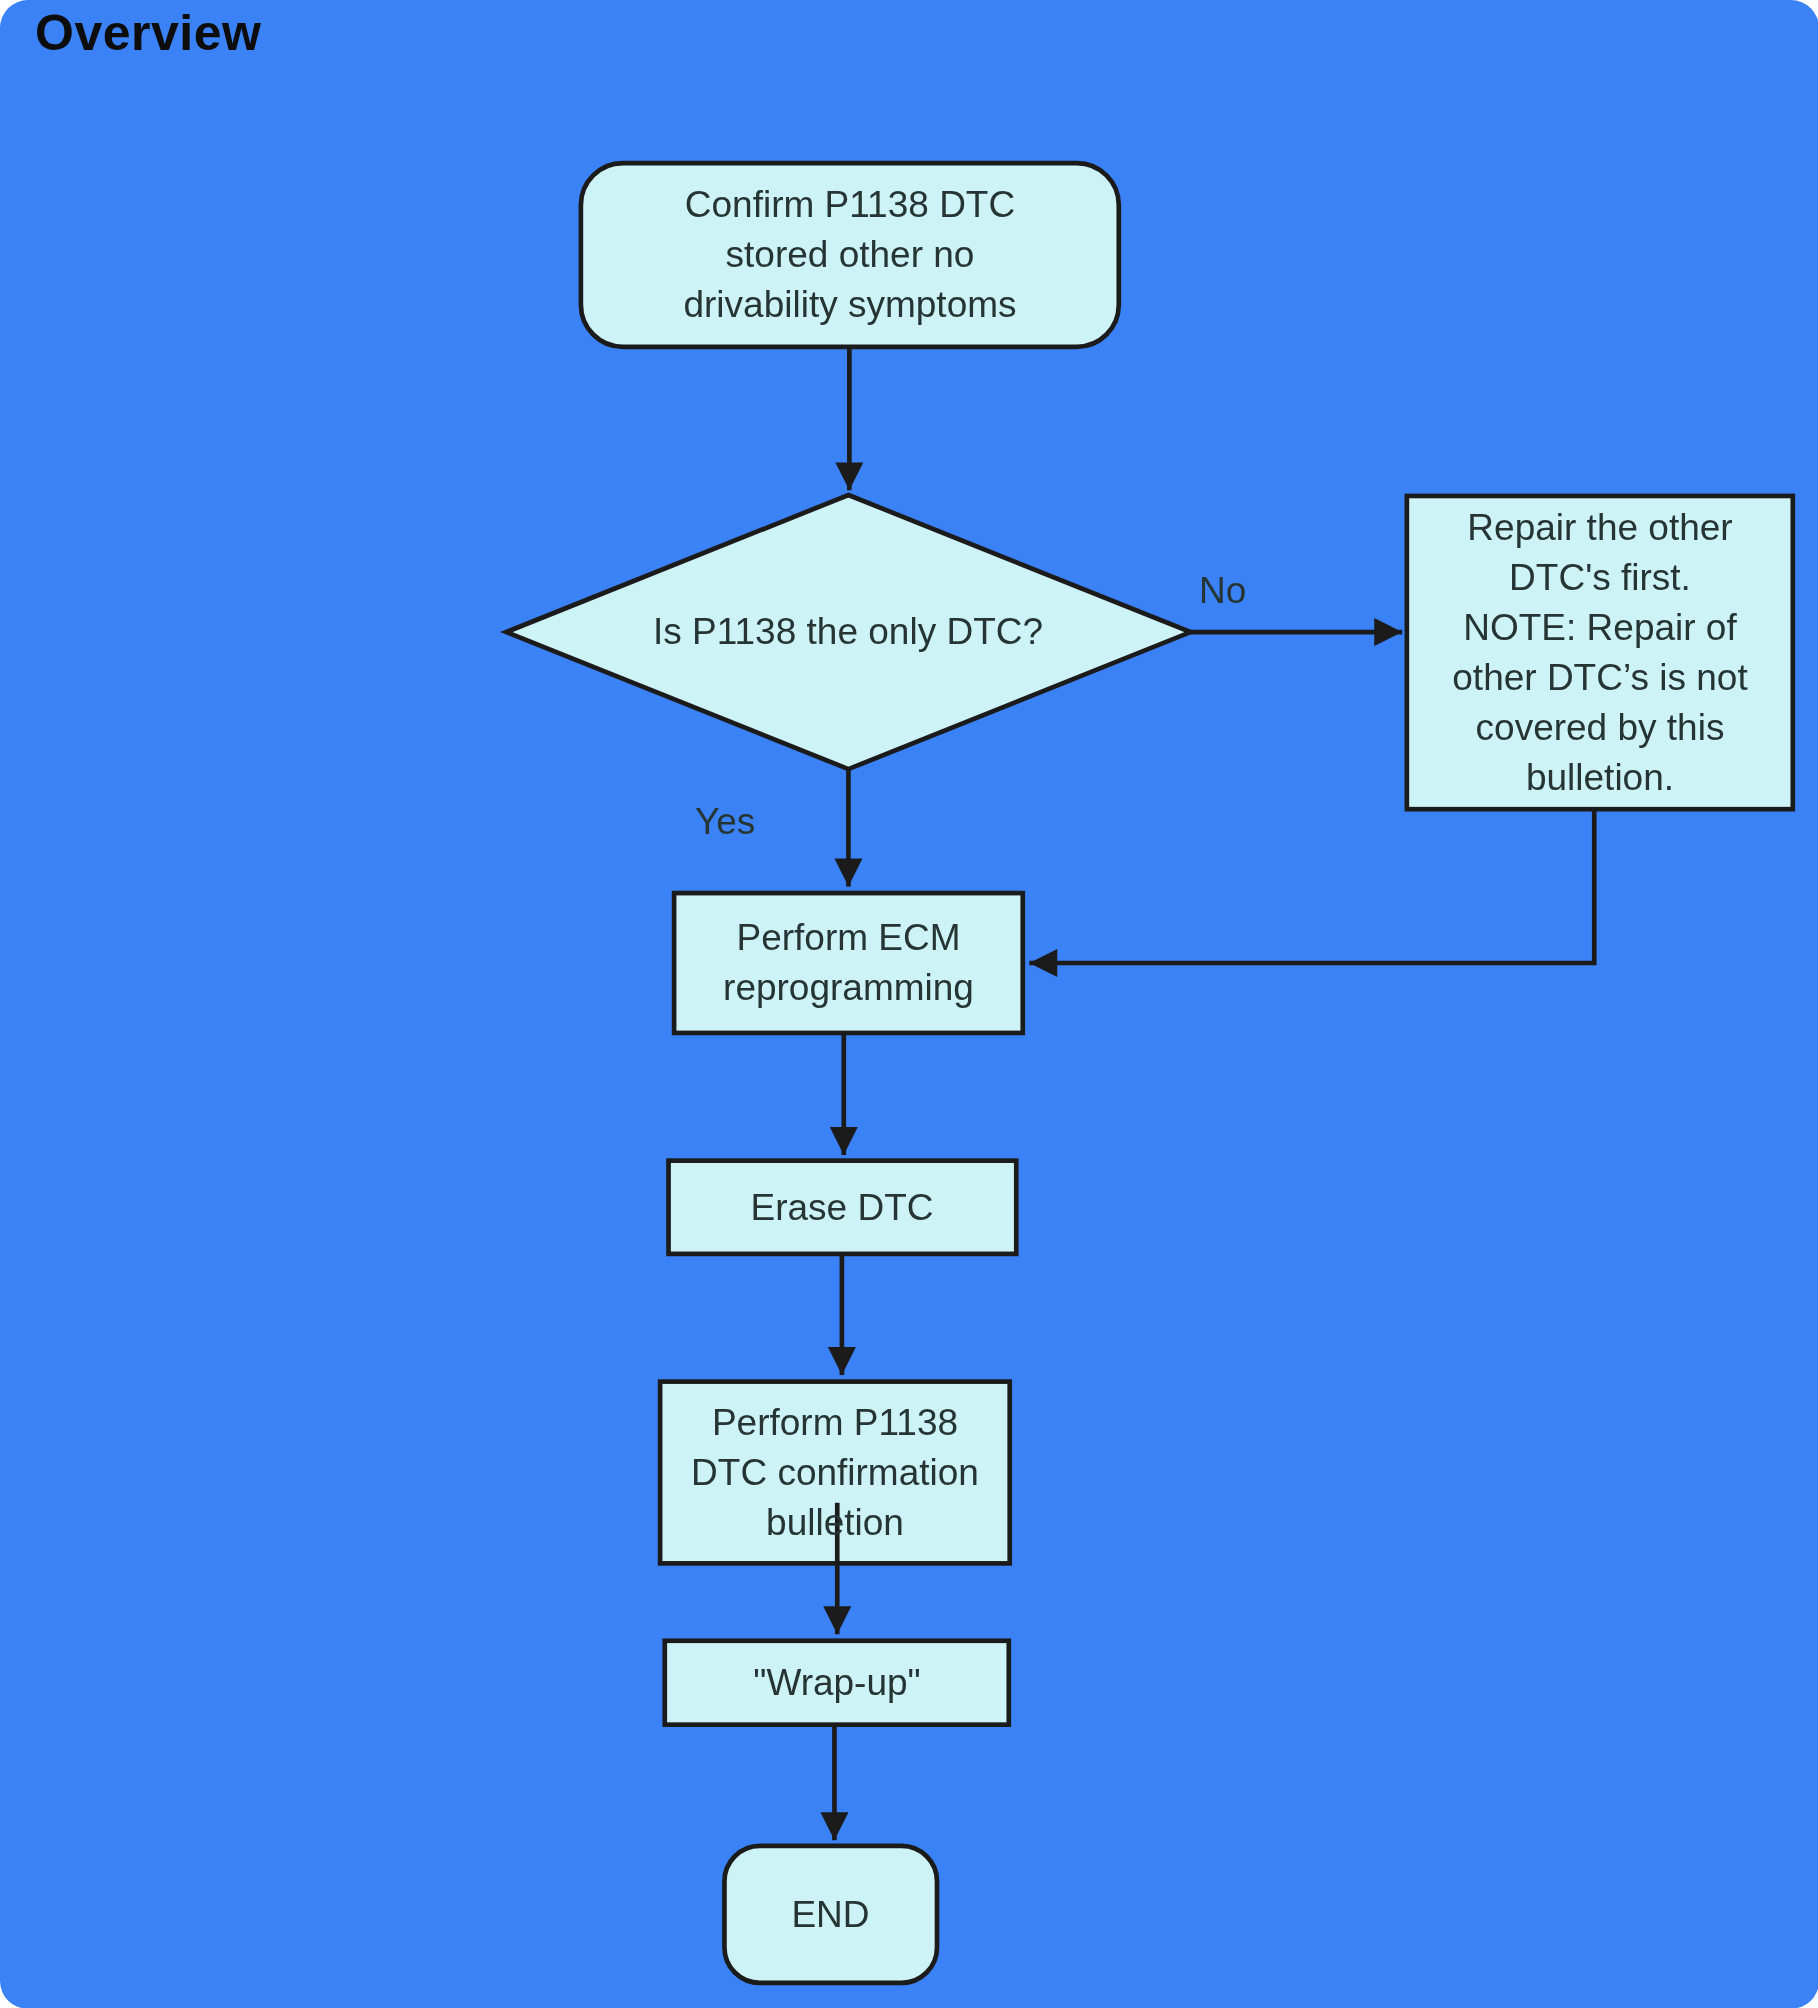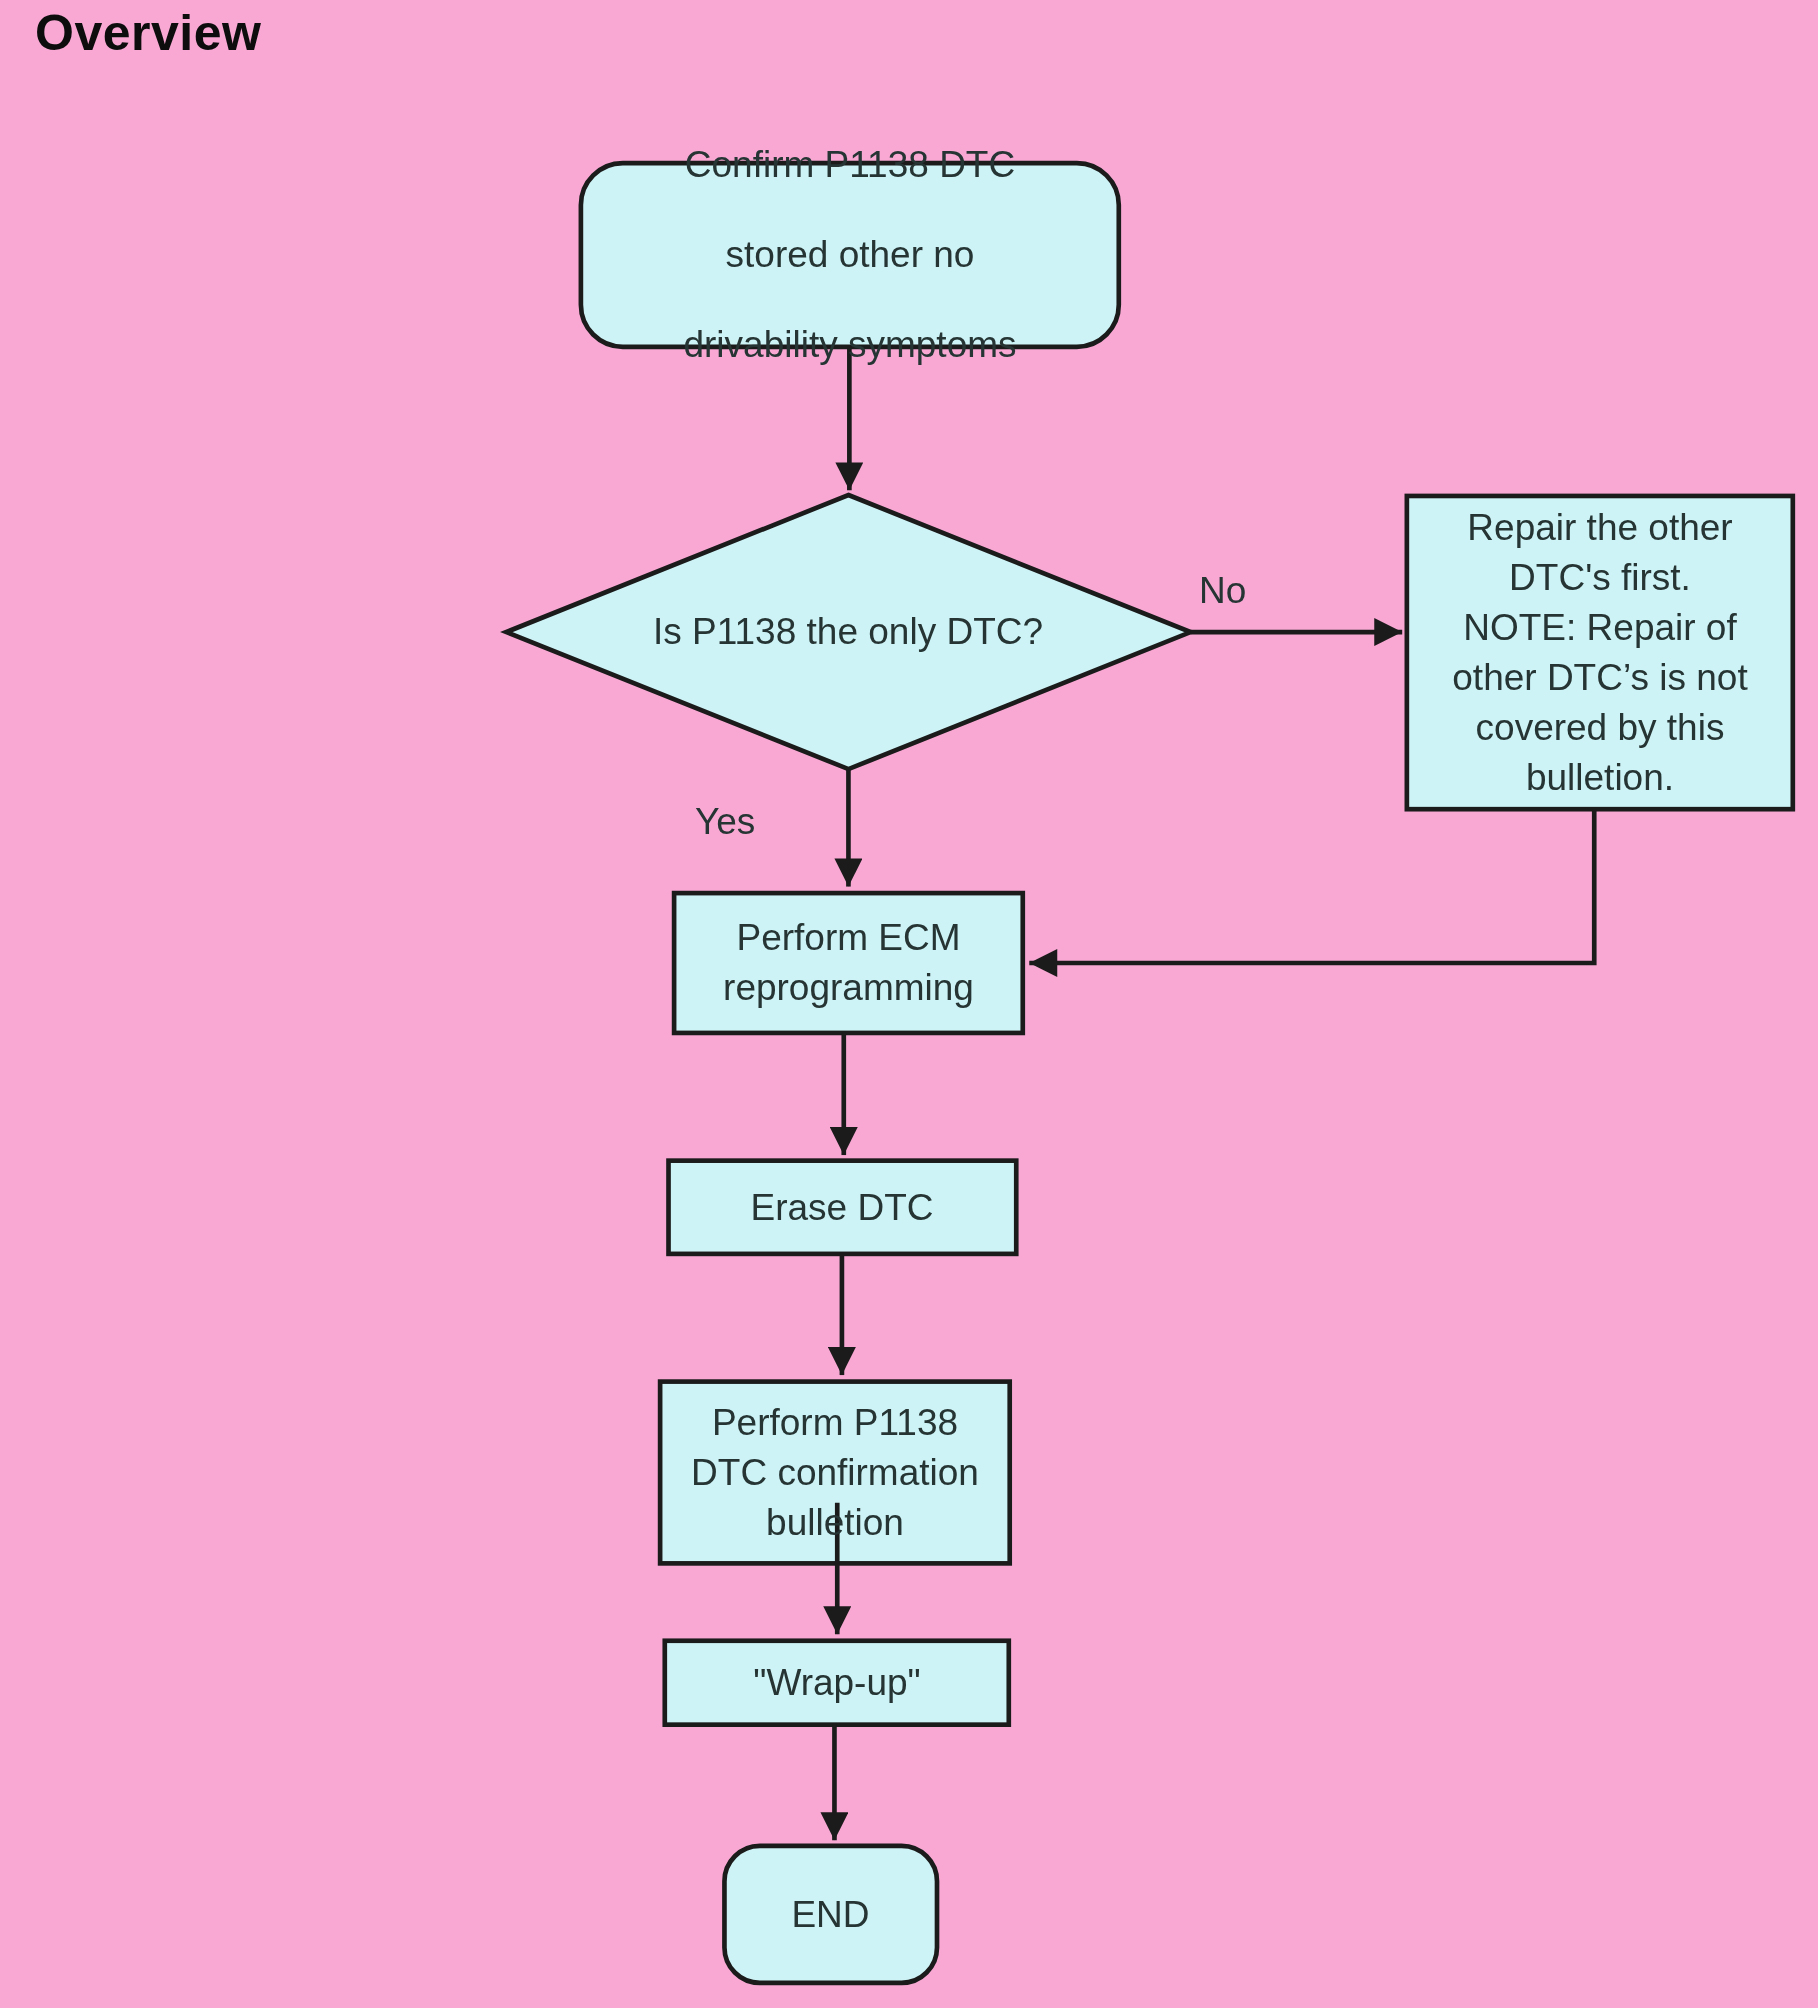--- a/index.html
+++ b/index.html
@@ -1,22 +1,23 @@
 <!DOCTYPE html>
 <html style="--node-fill: #CDF3F6; --node-border: #1B1B1B; --line-color: #1B1B1B; --text-color: #263534;font-size:15px"><head>
 <meta charset="utf-8">
 <style>
   html,body{margin:0;padding:0;background:#ffffff;}
   .stage{
     position:relative;
     width:1819px;height:2009px;
-    background:#f9a8d4;
+    background:#3b82f6;
     font-family:"Liberation Sans", sans-serif;
     color:var(--text-color,#263534);
     overflow:hidden;
+    border-radius:28px;
   }
   .page-title{
     position:absolute;left:35px;top:3.7px;
     font-size:50px;font-weight:bold;color:#0d0d0d;
     letter-spacing:0.5px;
   }
   svg.canvas{position:absolute;left:0;top:0;}
   .node-shape{
     fill:var(--node-fill,#CDF3F6);
     stroke:var(--node-border,#1b1b1b);
@@ -37,21 +38,21 @@
     font-size:37px;line-height:50px;
     color:var(--text-color,#263534);
   }
   .edge-label{
     position:absolute;
     font-size:37px;line-height:43px;
     text-align:left;
     color:var(--text-color,#263534);
   }
   
-  .t-confirm      {left:581px; top:163px; width:538px; height:184px;gap:40px;}
+  .t-confirm      {left:581px; top:163px; width:538px; height:184px;}
   .t-decision     {left:506px; top:495px; width:684px; height:274px;}
   .t-repair       {left:1407px;top:496px; width:386px; height:313px;}
   .t-ecm          {left:674px; top:893px; width:349px; height:140px;}
   .t-erase        {left:668px; top:1161px;width:348px; height:93px;align-items:center;}
   .t-confirm-dtc  {left:660px; top:1382px;width:350px; height:182px;}
   .t-wrapup       {left:665px; top:1641px;width:344px; height:84px;}
   .t-end          {left:724px; top:1846px;width:213px; height:137px;}
   .l-yes          {left:695px; top:800px; width:149px;}
   .l-no           {left:1199px;top:569px; width:149px;}
 </style>

